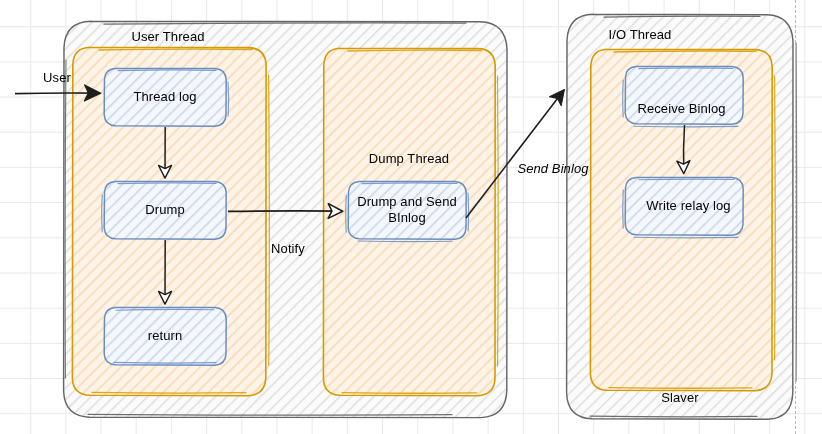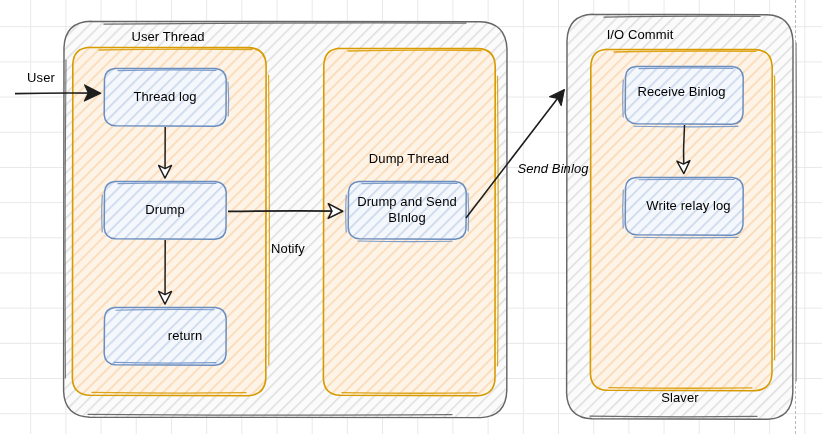--- a/index.html
+++ b/index.html
@@ -210,29 +210,29 @@
     </g>
     <g>
       <path d="M 684.5 125 Q 683 150 683.8 173" fill="none" stroke="#1d1d1d" stroke-width="1.5" marker-end="url(#ahOpen)"></path>
     </g>
   </svg>
 
   <div class="lbl" style="left:108px;top:29px;width:120px;">User Thread</div>
 
   <div class="lbl" style="left:620px;top:390px;width:120px;">Slaver</div>
   <div class="lbl" style="left:349px;top:151px;width:120px;">Dump Thread</div>
-  <div class="lbl" style="left:550px;top:27px;width:180px;">I/O Commit</div>
+  <div class="lbl" style="left:550px;top:27px;width:180px;">I/O Thread</div>
 
   <div class="lbl" style="left:104px;top:89px;width:122px;">Thread log</div>
   <div class="lbl" style="left:104px;top:202px;width:122px;">Drump</div>
-  <div class="lbl" style="left:104px;top:328px;width:122px;padding-left:20px;">return</div>
+  <div class="lbl" style="left:104px;top:328px;width:122px;">return</div>
   <div class="lbl b2" style="left:346px;top:194px;width:122px;">Drump and Send
 BInlog</div>
-  <div class="lbl" style="left:625px;top:84px;width:113px;">Receive Binlog</div>
+  <div class="lbl" style="left:625px;top:101px;width:113px;">Receive Binlog</div>
   <div class="lbl" style="left:625px;top:198px;width:127px;">Write relay log</div>
 
-  <div class="lbl" style="left:8px;top:70px;width:66px;">User</div>
+  <div class="lbl" style="left:24px;top:70px;width:66px;">User</div>
   <div class="lbl" style="left:258px;top:193px;width:60px;margin-top:48px;">Notify</div>
   <div class="lbl" style="left:508px;top:161px;width:90px;font-style:italic;">Send Binlog</div>
 
   <div class="guide-dash" style="left:795px;"></div>
 
 </div>
 
 </body></html>

